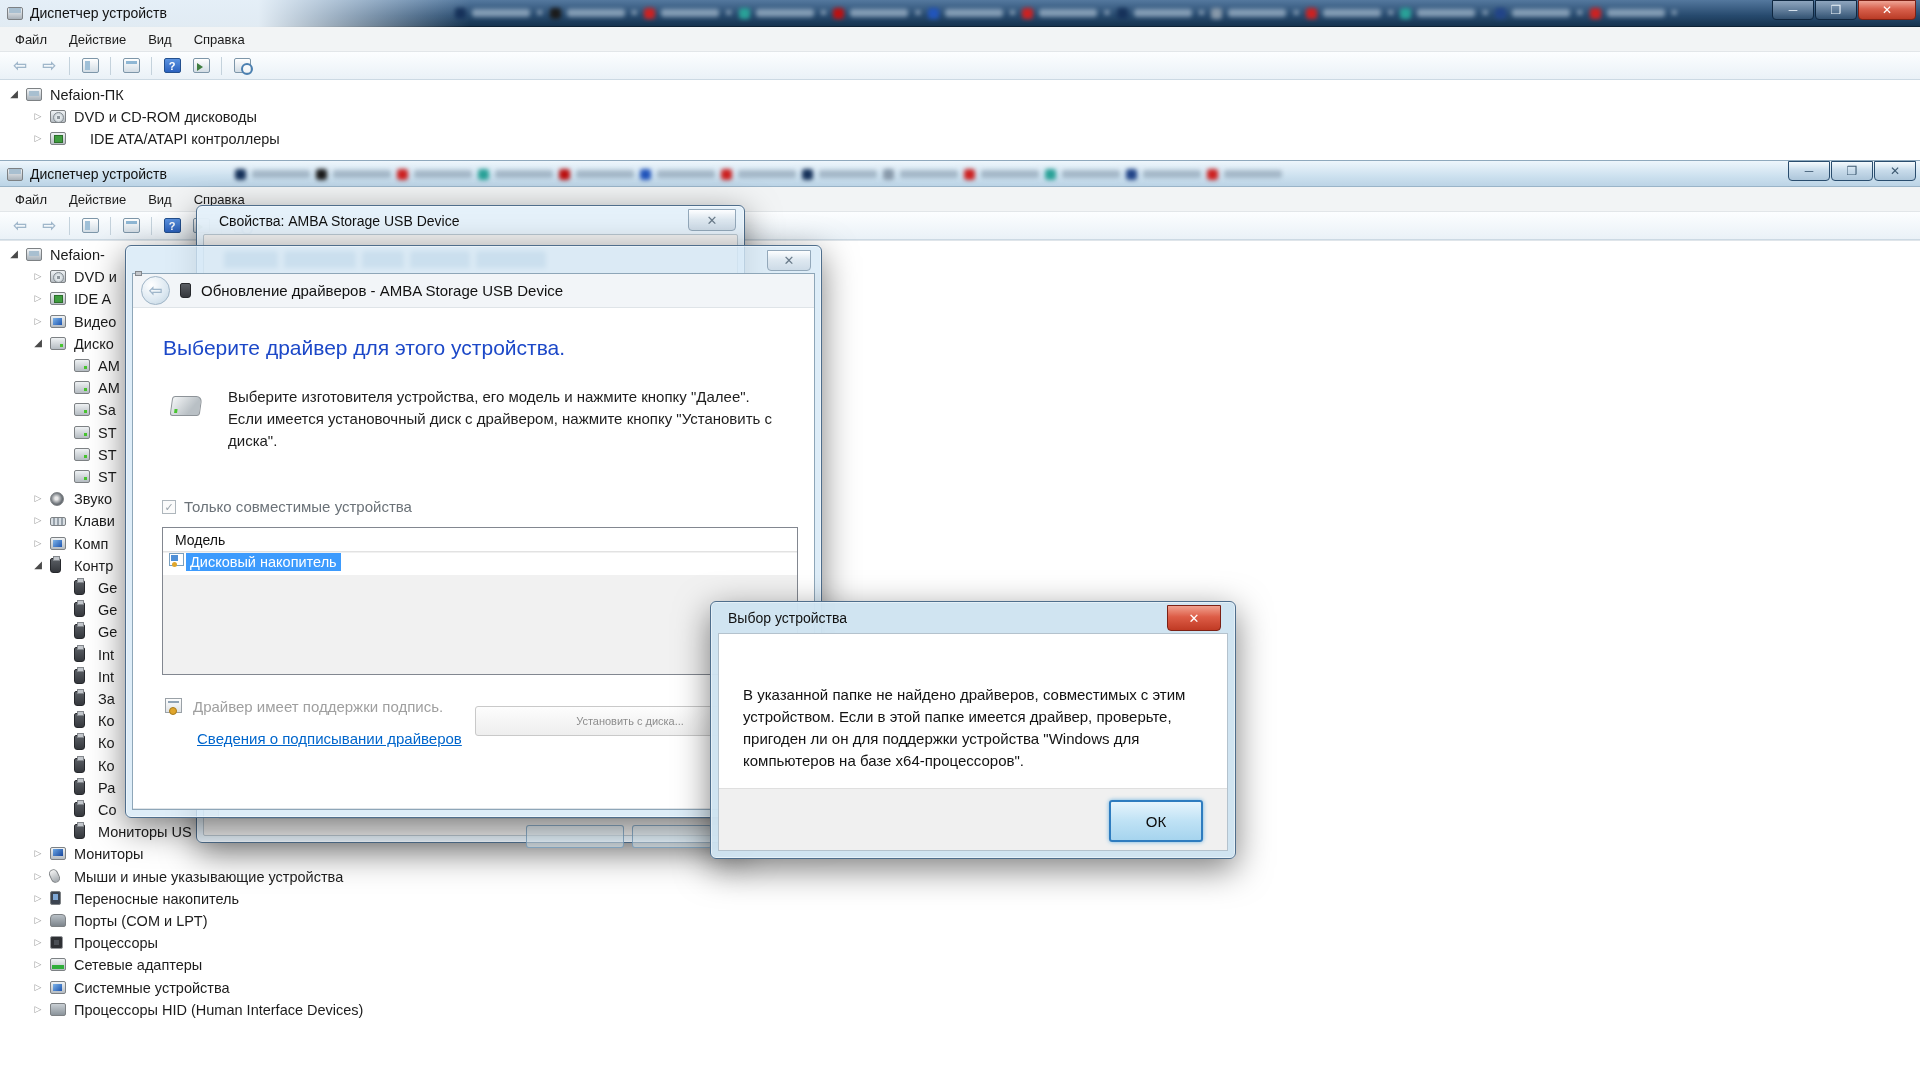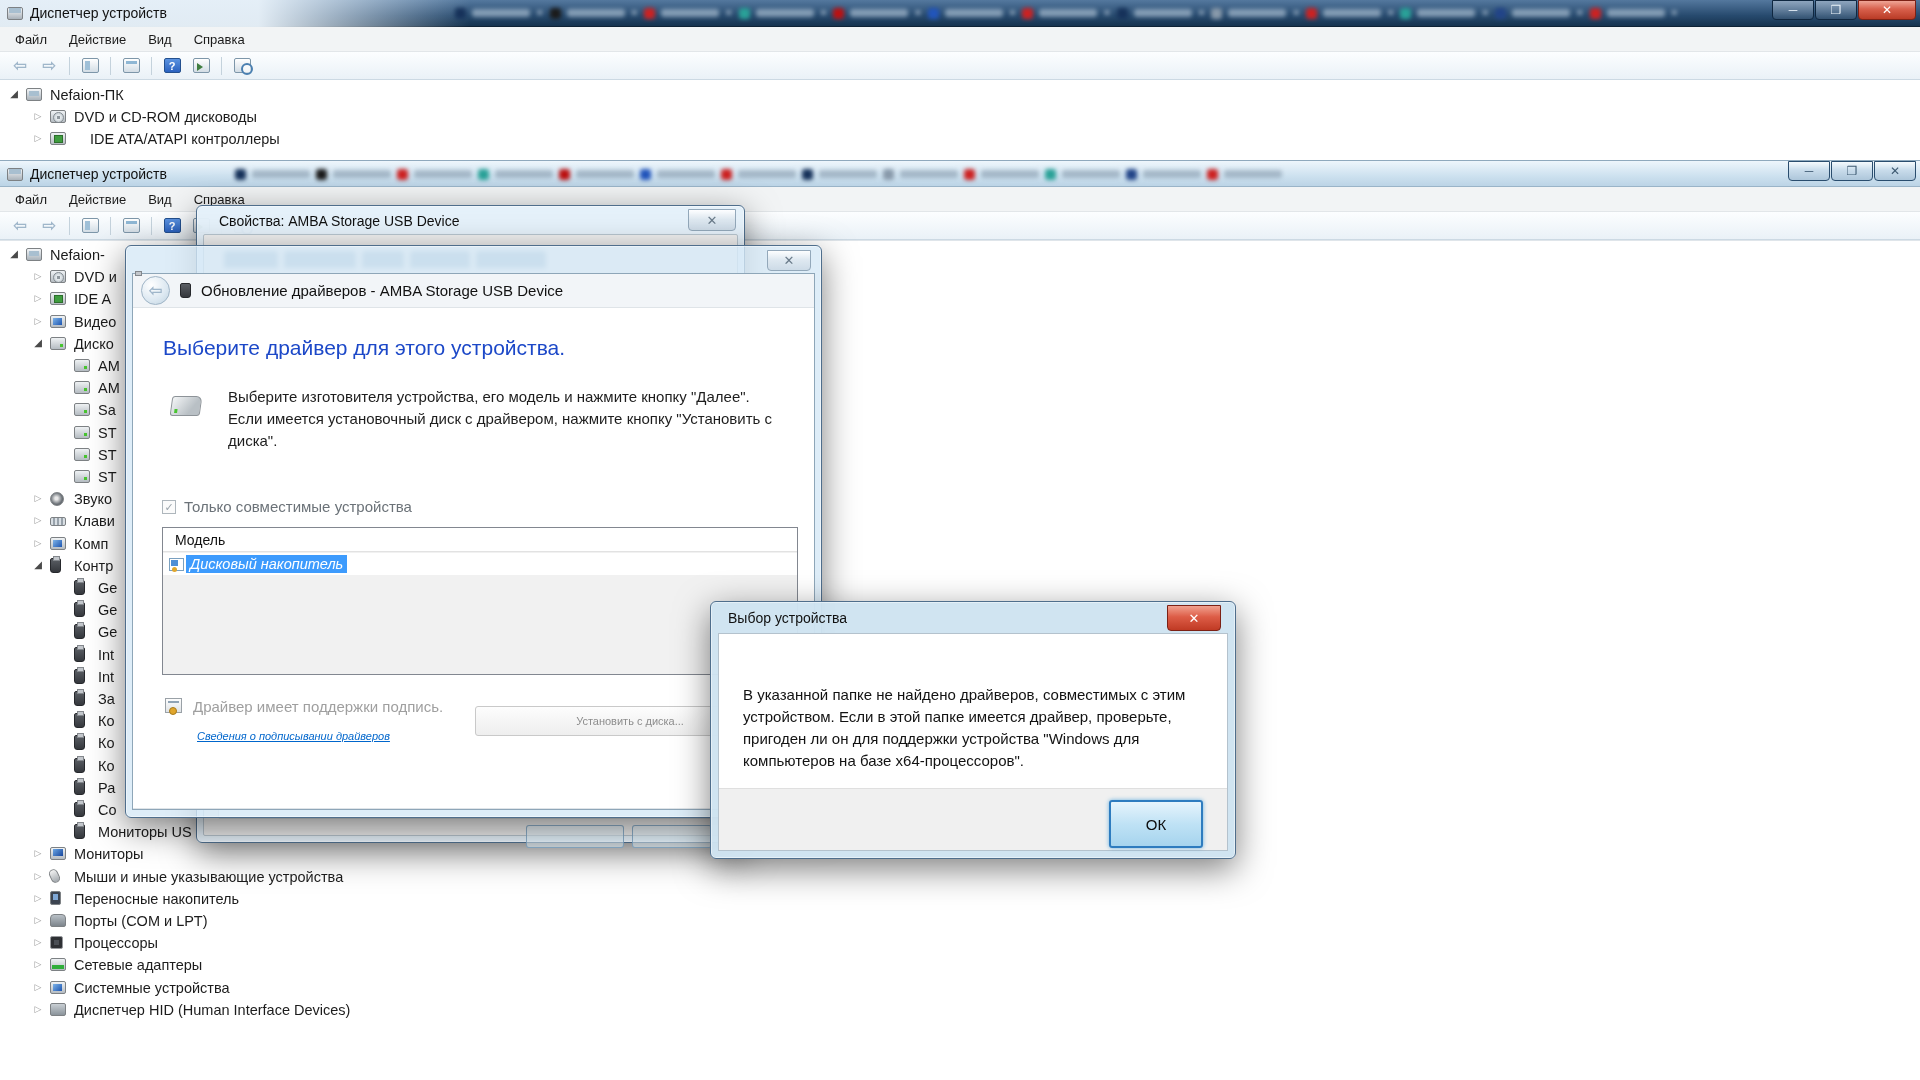--- a/index.html
+++ b/index.html
@@ -106,40 +106,40 @@
   .wizdiskicon{position:absolute;left:38px;top:88px;width:30px;height:20px;border-radius:3px 6px 3px 3px;
     background:linear-gradient(125deg,#f4f6f7,#b9c0c5 70%);border:1px solid #8d9398;transform:skewX(-8deg);}
   .wizdiskicon::after{content:"";position:absolute;left:3px;bottom:2px;width:3px;height:4px;background:#49c431;}
   .wizbodytext{position:absolute;left:95px;top:78px;width:552px;font-size:15px;color:#1d1d1d;line-height:22px;}
   .chkrow{position:absolute;left:29px;top:190px;display:flex;align-items:center;gap:8px;}
   .chkbox{width:14px;height:14px;border:1px solid #aeb6bc;background:#fbfbfb;color:#9aa3aa;font-size:11px;line-height:13px;text-align:center;}
   .chklabel{font-size:15px;color:#6b7publisher278;color:#6b7278;}
   #modellist{position:absolute;left:29px;right:16px;top:219px;height:148px;border:1px solid #828790;background:#f1f1f1;}
   #modelhdr{height:24px;background:#fff;border-bottom:1px solid #e2e2e2;font-size:14px;color:#111;
     display:flex;align-items:center;padding-left:12px;}
-  #modelrow{height:22px;display:flex;align-items:center;margin-top:1px;padding-left:6px;background:#fff;font-style:italic;}
+  #modelrow{height:22px;display:flex;align-items:flex-start;margin-top:1px;padding-left:6px;background:#fff;}
   .drvicon{width:15px;height:13px;border:1px solid #7aa0c0;background:#fff;position:relative;flex:none;}
   .drvicon::before{content:"";position:absolute;left:1px;top:1px;width:7px;height:6px;background:#4f8fd6;}
   .drvicon::after{content:"";position:absolute;left:2px;bottom:-2px;width:5px;height:5px;border-radius:50%;background:#e0a62c;}
   .selitem{font-size:14.5px;color:#fff;padding:1px 4px;margin-left:2px;}
   .signrow{position:absolute;left:32px;top:390px;display:flex;align-items:flex-start;gap:11px;}
   .certicon{width:17px;height:15px;border:1px solid #9aa1a7;background:linear-gradient(#fdfdfd,#dfe3e6);position:relative;flex:none;}
   .certicon::before{content:"";position:absolute;left:2px;top:2px;right:2px;height:2px;background:#8fa3b5;}
   .certicon::after{content:"";position:absolute;left:3px;bottom:-3px;width:6px;height:6px;border-radius:50%;background:#e0a62c;border:1px solid #a87b1b;}
   .signtext{font-size:15px;color:#9f9f9f;}
-  .drvlink{position:absolute;left:64px;top:422px;font-size:11px;text-decoration:underline;font-style:italic;}
+  .drvlink{position:absolute;left:64px;top:422px;font-size:15px;text-decoration:underline;}
   .winbtn{position:absolute;border:1px solid #c9c9c9;border-radius:3px;background:linear-gradient(#fdfdfd,#eeeeee);
     font-size:11px;color:#8d8d8d;display:flex;align-items:center;justify-content:center;}
 
   
   #modal{left:710px;top:601px;width:526px;height:258px;background:rgba(206,227,241,.97);z-index:50;}
   #modalbody{position:absolute;left:7px;right:7px;top:31px;bottom:7px;background:#fff;border:1px solid #b4c2cd;display:flex;flex-direction:column;}
   #modalmsg{flex:1;padding:50px 30px 0 24px;font-size:15px;color:#121212;line-height:22px;}
   #modalfooter{height:62px;background:#f0f0f0;border-top:1px solid #dfdfdf;position:relative;}
-  #okbtn{position:absolute;right:24px;top:11px;width:94px;height:48px;border:2px solid #2e7cbf;border-radius:3px;
+  #okbtn{position:absolute;right:24px;top:11px;width:94px;height:42px;border:2px solid #2e7cbf;border-radius:3px;
     background:linear-gradient(#e6f4fc,#bfe2f5 50%,#a6d4ee);box-shadow:0 0 4px rgba(70,160,220,.8);
     display:flex;align-items:center;justify-content:center;font-size:15px;color:#0c0c0c;}
 </style>
 </head>
 <body>
 
 <div id="scene">
 
   <div class="abs titlebar1">
     <div class="abs tb1-leftcap"></div>
@@ -468,21 +468,21 @@
         <span class="tlabel" style="left: 74px;">Сетевые адаптеры</span>
       </div>
       <div class="trow" style="top: 976.6px; pointer-events: auto;">
         <span class="exp exp-c" style="left: 32px;"></span>
         <span class="ti ti-system" style="left: 50px;"></span>
         <span class="tlabel" style="left: 74px;">Системные устройства</span>
       </div>
       <div class="trow" style="top: 998.8px; pointer-events: auto;">
         <span class="exp exp-c" style="left: 32px;"></span>
         <span class="ti ti-hid" style="left: 50px;"></span>
-        <span class="tlabel" style="left: 74px;">Диспетчер HID (Human Interface Devices)</span>
+        <span class="tlabel" style="left: 74px;">Процессоры HID (Human Interface Devices)</span>
       </div>
     </div>
 
   <div class="abs glasswin" id="propsdlg" style="z-index:30;">
     <div class="abs dlgtitle" style="left:22px;top:7px;">Свойства: AMBA Storage USB Device</div>
     <div class="xbtn" style="right:8px;top:3px;width:48px;height:22px;">✕</div>
     <div id="propsbody">
       <div class="abs blurtab" id="ptabs" style="left:20px;top:16px;filter:blur(2.6px);">
           <span style="display: inline-block; height: 17px; border-radius: 3px 3px 0px 0px; background: rgb(157, 183, 202); width: 54px;"></span>
           <span style="display: inline-block; height: 17px; border-radius: 3px 3px 0px 0px; background: rgb(157, 183, 202); width: 72px;"></span>

